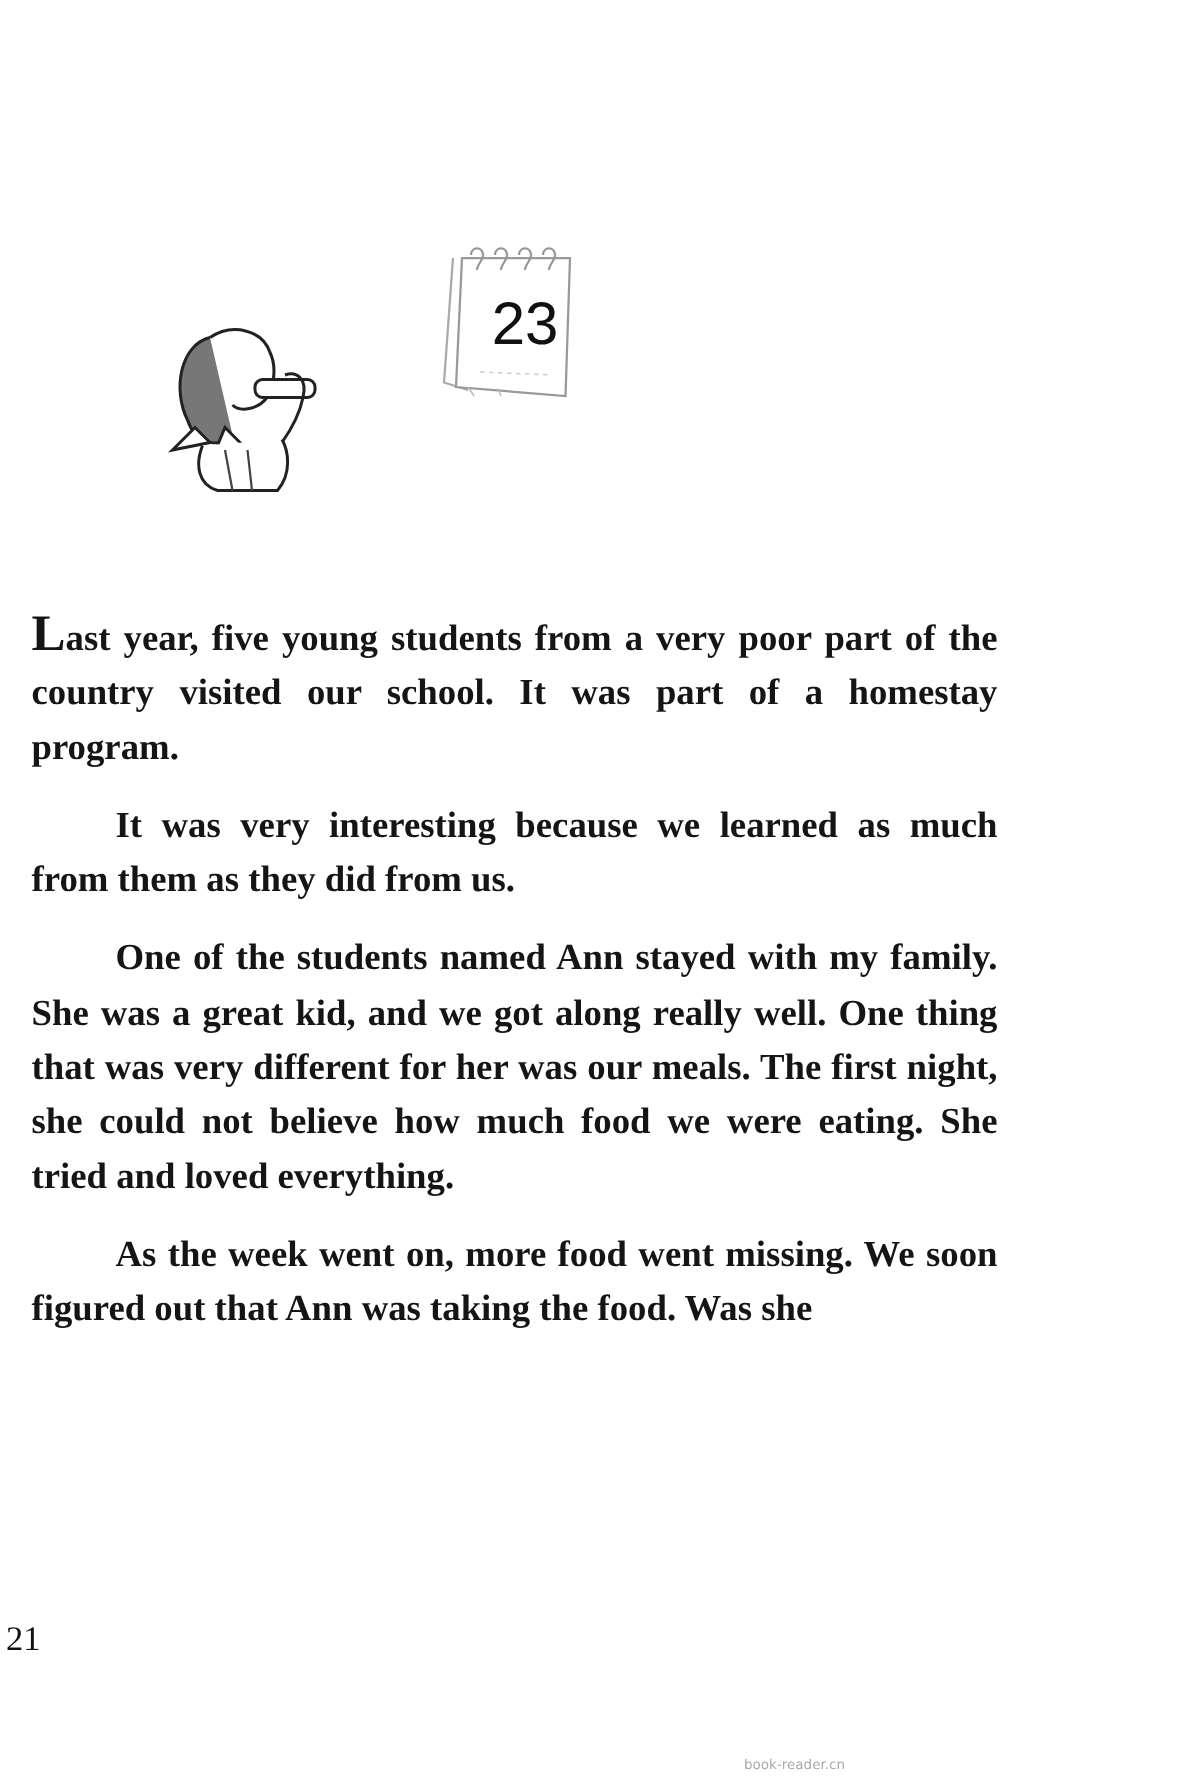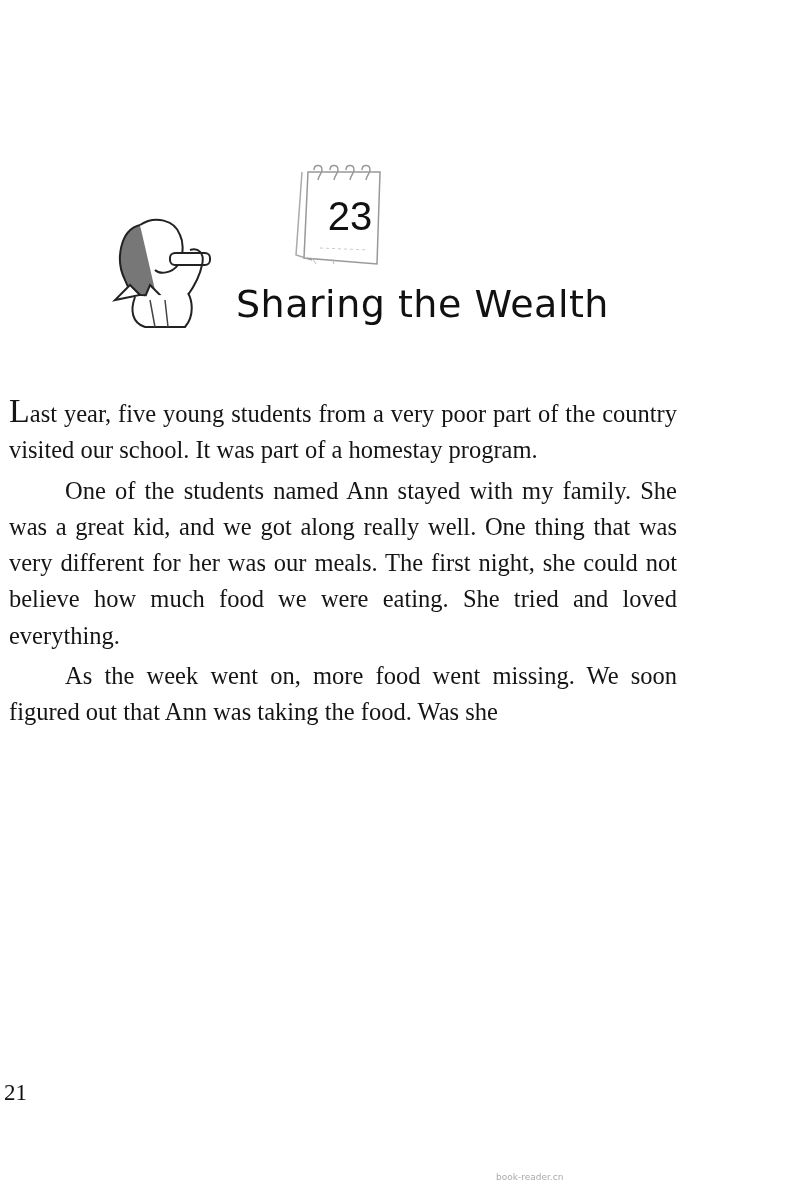--- a/index.html
+++ b/index.html
@@ -15,21 +15,21 @@
   .chapter-title {
     position: absolute; left: 236px; top: 282px;
     font-family: "DejaVu Sans", sans-serif; font-size: 38px; color: #111; letter-spacing: 0.5px;
   }
 
   .body-text {
     position: absolute; left: 5px; top: 392px; width: 676px;
     font-family: "Liberation Serif", serif; font-size: 24.5px; line-height: 36.3px;
     text-align: justify; color: #151515;
   }
-  .body-text p { margin: 4px; text-indent: 56px; }
+  .body-text p { margin: 16px; text-indent: 56px; font-weight: bold; }
   .body-text p.first { text-indent: 0; }
   .drop { font-size: 34px; line-height: 30px; }
 
   .page-number {
     position: absolute; left: 4px; top: 1080px;
     font-family: "Liberation Serif", serif; font-size: 23px; color: #111;
   }
   .watermark {
     position: absolute; left: 476px; top: 1172px;
     font-family: "DejaVu Sans", sans-serif; font-size: 9px; color: #aaa; margin-left: 20px;
@@ -57,23 +57,23 @@
     <g fill="none" stroke="#999" stroke-width="1.5">
       <path d="M22 10 c0 -6 8 -6 8 0 c0 4 -4 6 -4 10"></path>
       <path d="M38 10 c0 -6 8 -6 8 0 c0 4 -4 6 -4 10"></path>
       <path d="M54 10 c0 -6 8 -6 8 0 c0 4 -4 6 -4 10"></path>
       <path d="M70 10 c0 -6 8 -6 8 0 c0 4 -4 6 -4 10"></path>
     </g>
     <line x1="28" y1="88" x2="76" y2="90" stroke="#ccc" stroke-width="1" stroke-dasharray="3 3"></line>
   </svg>
 
   <div class="chapter-num">23</div>
-  <div class="chapter-title">Sharing the Wealth</div>
 
   <div class="body-text">
     <p class="first"><span class="drop">L</span><span>ast year, five young students from a very poor part of the country visited our school. It was part of a homestay program.</span></p>
+    <p>It was very interesting because we learned as much from them as they did from us.</p>
     <p>One of the students named Ann stayed with my family. She was a great kid, and we got along really well. One thing that was very different for her was our meals. The first night, she could not believe how much food we were eating. She tried and loved everything.</p>
     <p>As the week went on, more food went missing. We soon figured out that Ann was taking the food. Was she</p>
   </div>
 
   <div class="page-number">21</div>
   <div class="watermark">book-reader.cn</div>
 </div>
 
 </body></html>

